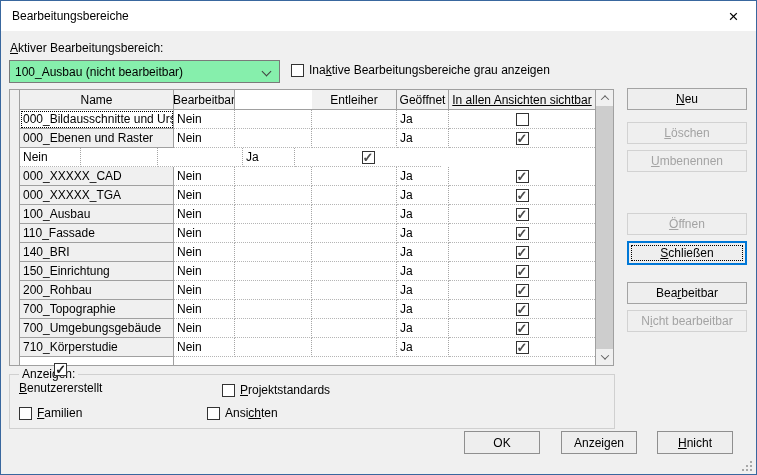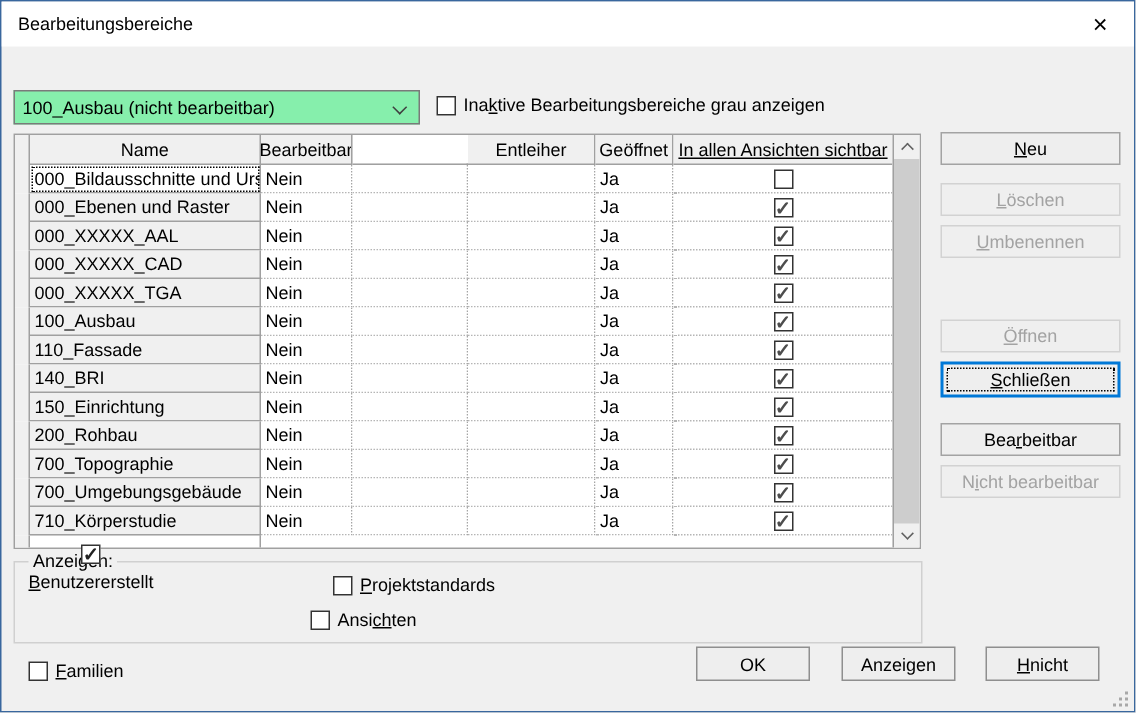--- a/index.html
+++ b/index.html
@@ -68,20 +68,21 @@
 
 <div id="dialog">
 
   <div class="titlebar">
     <span class="title">Bearbeitungsbereiche</span>
     <div class="close-btn">
       <span>×</span>
     </div>
   </div>
 
+  <div class="field-label"><span class="acc">A</span><span>ktiver Bearbeitungsbereich:</span></div>
 
   <div class="combo">
     <span>100_Ausbau (nicht bearbeitbar)</span>
     <span class="chev"></span>
   </div>
 
   <div class="cb-row" style="left:290px; top:62px;">
     <span class="cbx"></span>
     <span><span>Ina</span><span class="acc">k</span><span>tive Bearbeitungsbereiche grau anzeigen</span></span>
   </div>
@@ -116,21 +117,20 @@
             <div class="c ed">Nein</div>
             <div class="c ow"></div>
             <div class="c bo"></div>
             <div class="c op">Ja</div>
             <div class="c vi">
               <span class="cbx gray on"></span>
             </div>
           </div>
           <div class="trow">
             <div class="gutter"></div>
-            <div class="c name">000_XXXXX_AAL</div>
             <div class="c ed">Nein</div>
             <div class="c ow"></div>
             <div class="c bo"></div>
             <div class="c op">Ja</div>
             <div class="c vi">
               <span class="cbx gray on"></span>
             </div>
           </div>
           <div class="trow">
             <div class="gutter"></div>
@@ -285,21 +285,21 @@
     <span class="legend">Anzeigen:</span>
   </div>
   <div class="cb-row" style="left:18px; top:362px;flex-direction:column;">
     <span class="cbx on"></span>
     <span><span></span><span class="acc">B</span><span>enutzererstellt</span></span>
   </div>
   <div class="cb-row" style="left:221px; top:382px;">
     <span class="cbx"></span>
     <span><span></span><span class="acc">P</span><span>rojektstandards</span></span>
   </div>
-  <div class="cb-row" style="left:18px; top:405px;margin-top:34px;">
+  <div class="cb-row" style="left:18px; top:405px;">
     <span class="cbx"></span>
     <span><span></span><span class="acc">F</span><span>amilien</span></span>
   </div>
   <div class="cb-row" style="left:206px; top:405px;">
     <span class="cbx"></span>
     <span><span>Ansi</span><span class="acc">ch</span><span>ten</span></span>
   </div>
 
   <div class="fbtn" style="left:463px;">OK</div>
   <div class="fbtn" style="left:560px;">Anzeigen</div>

